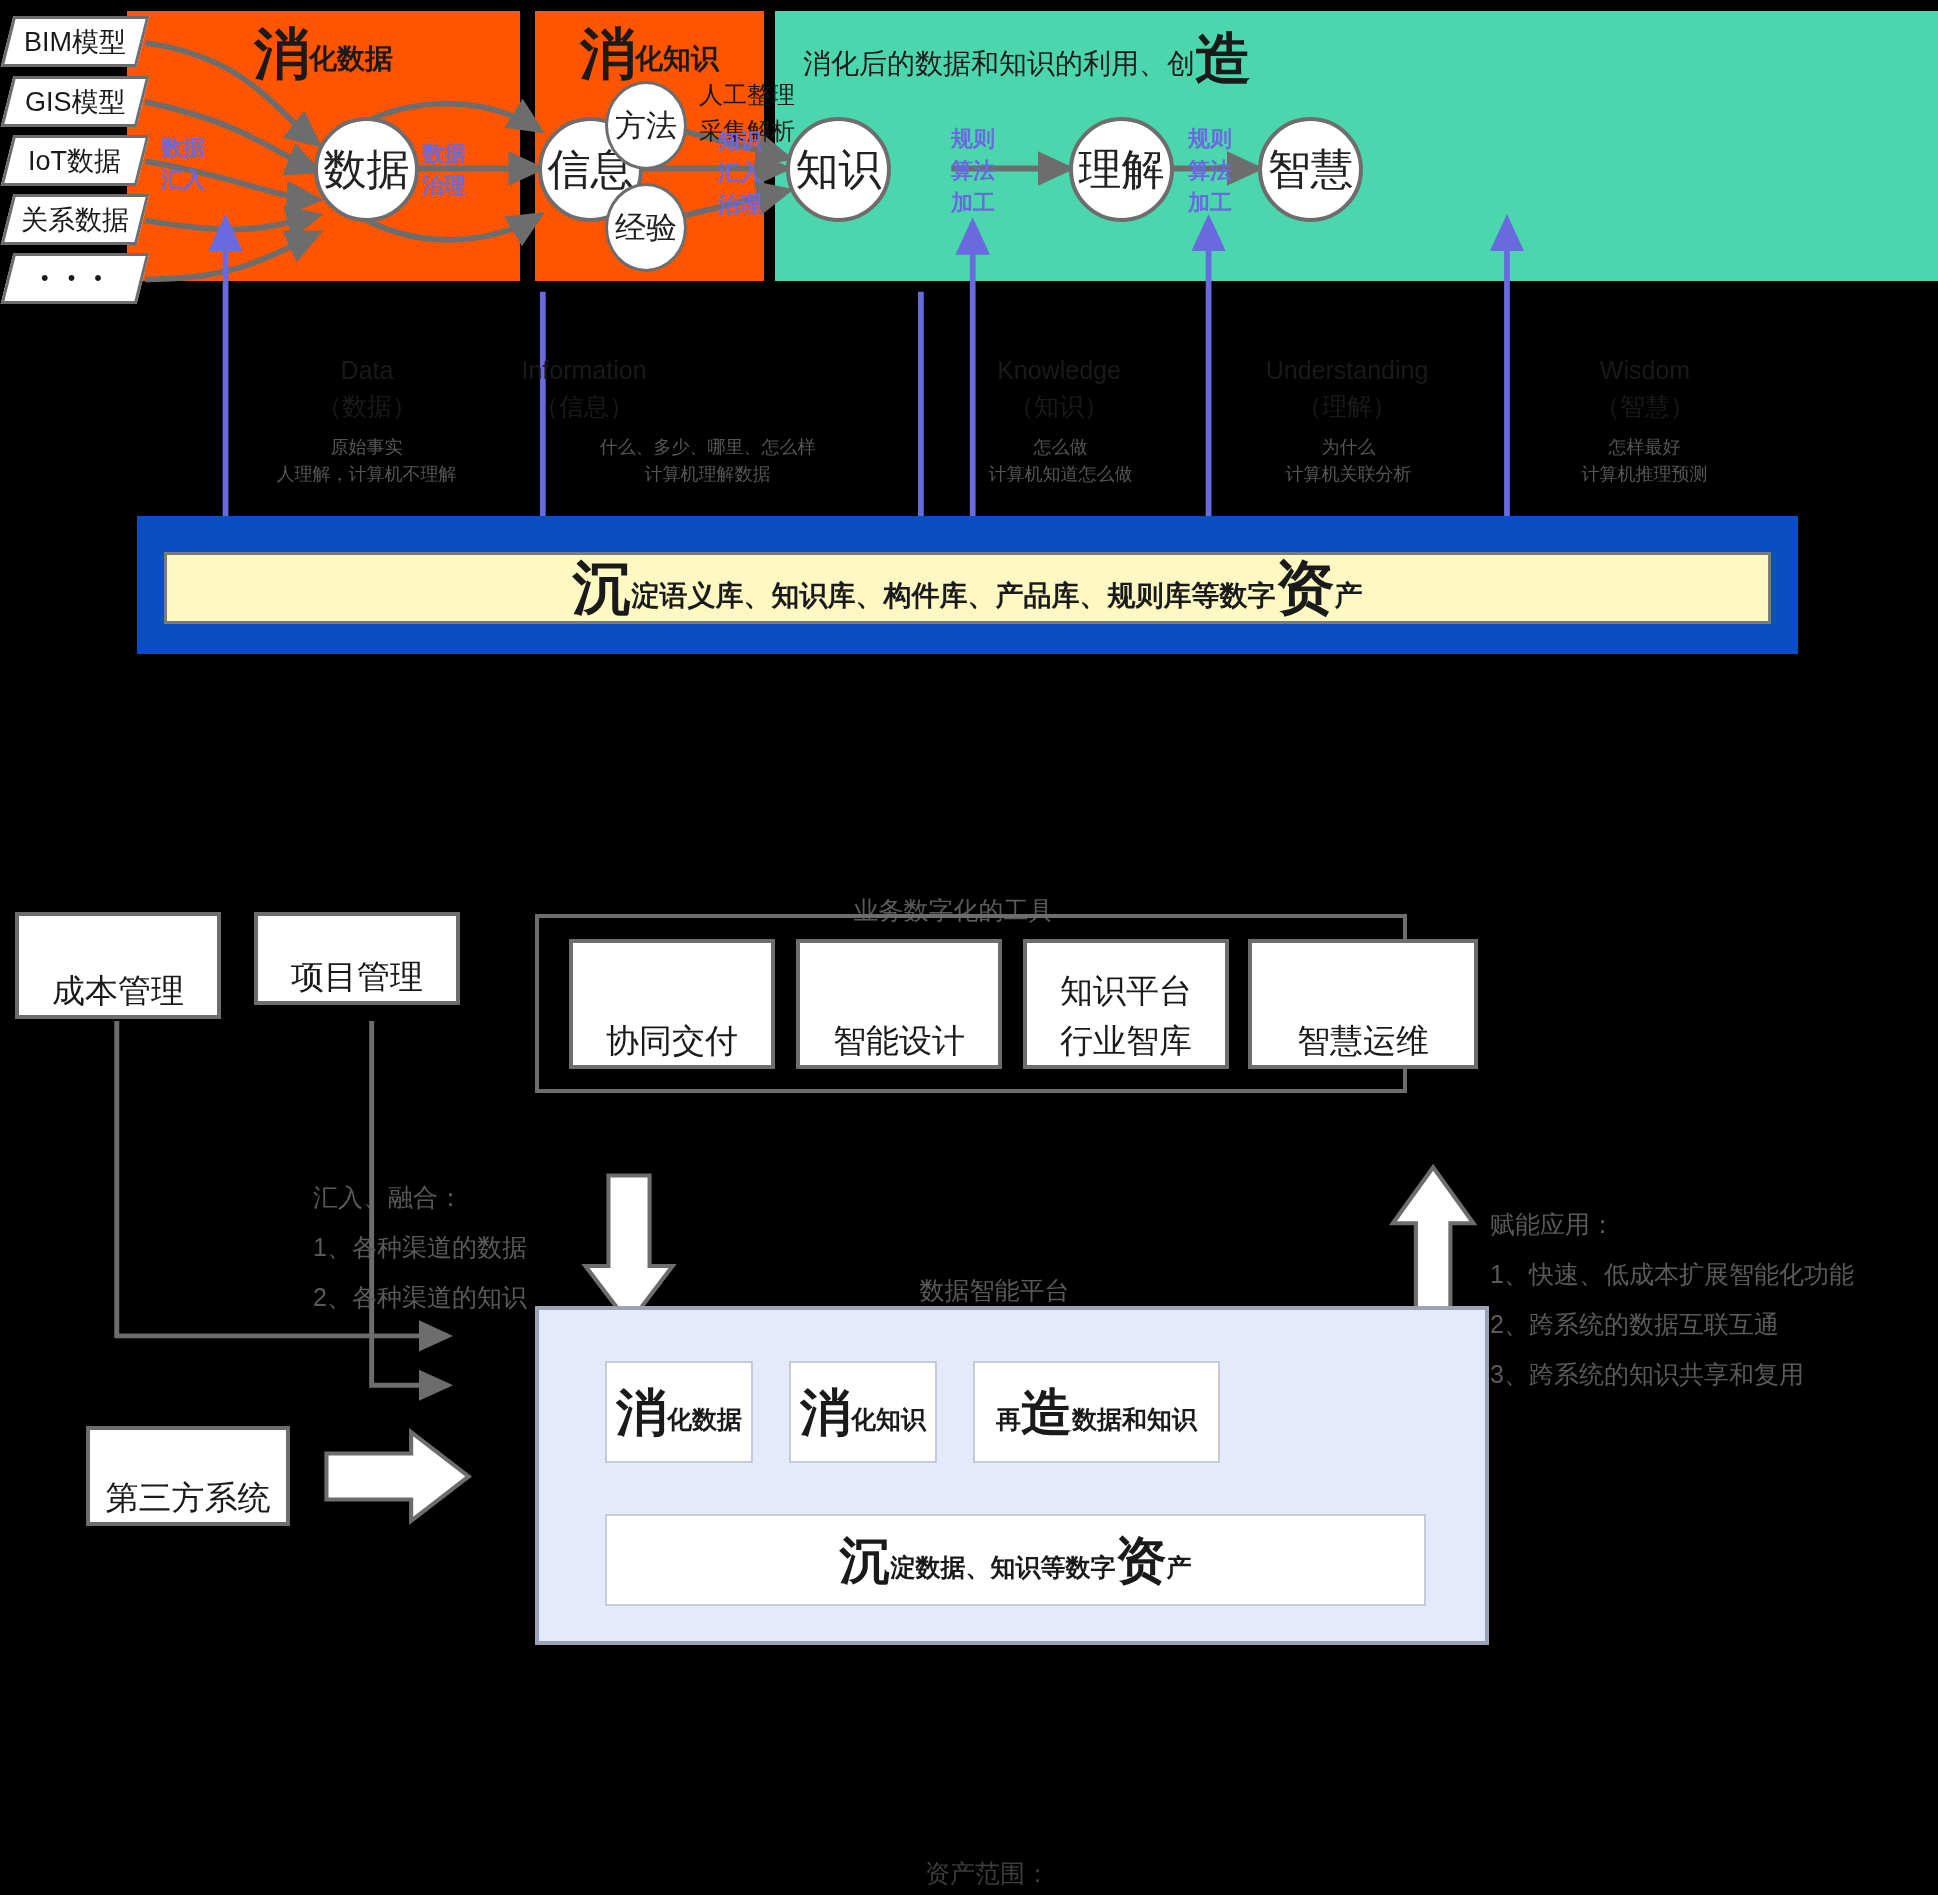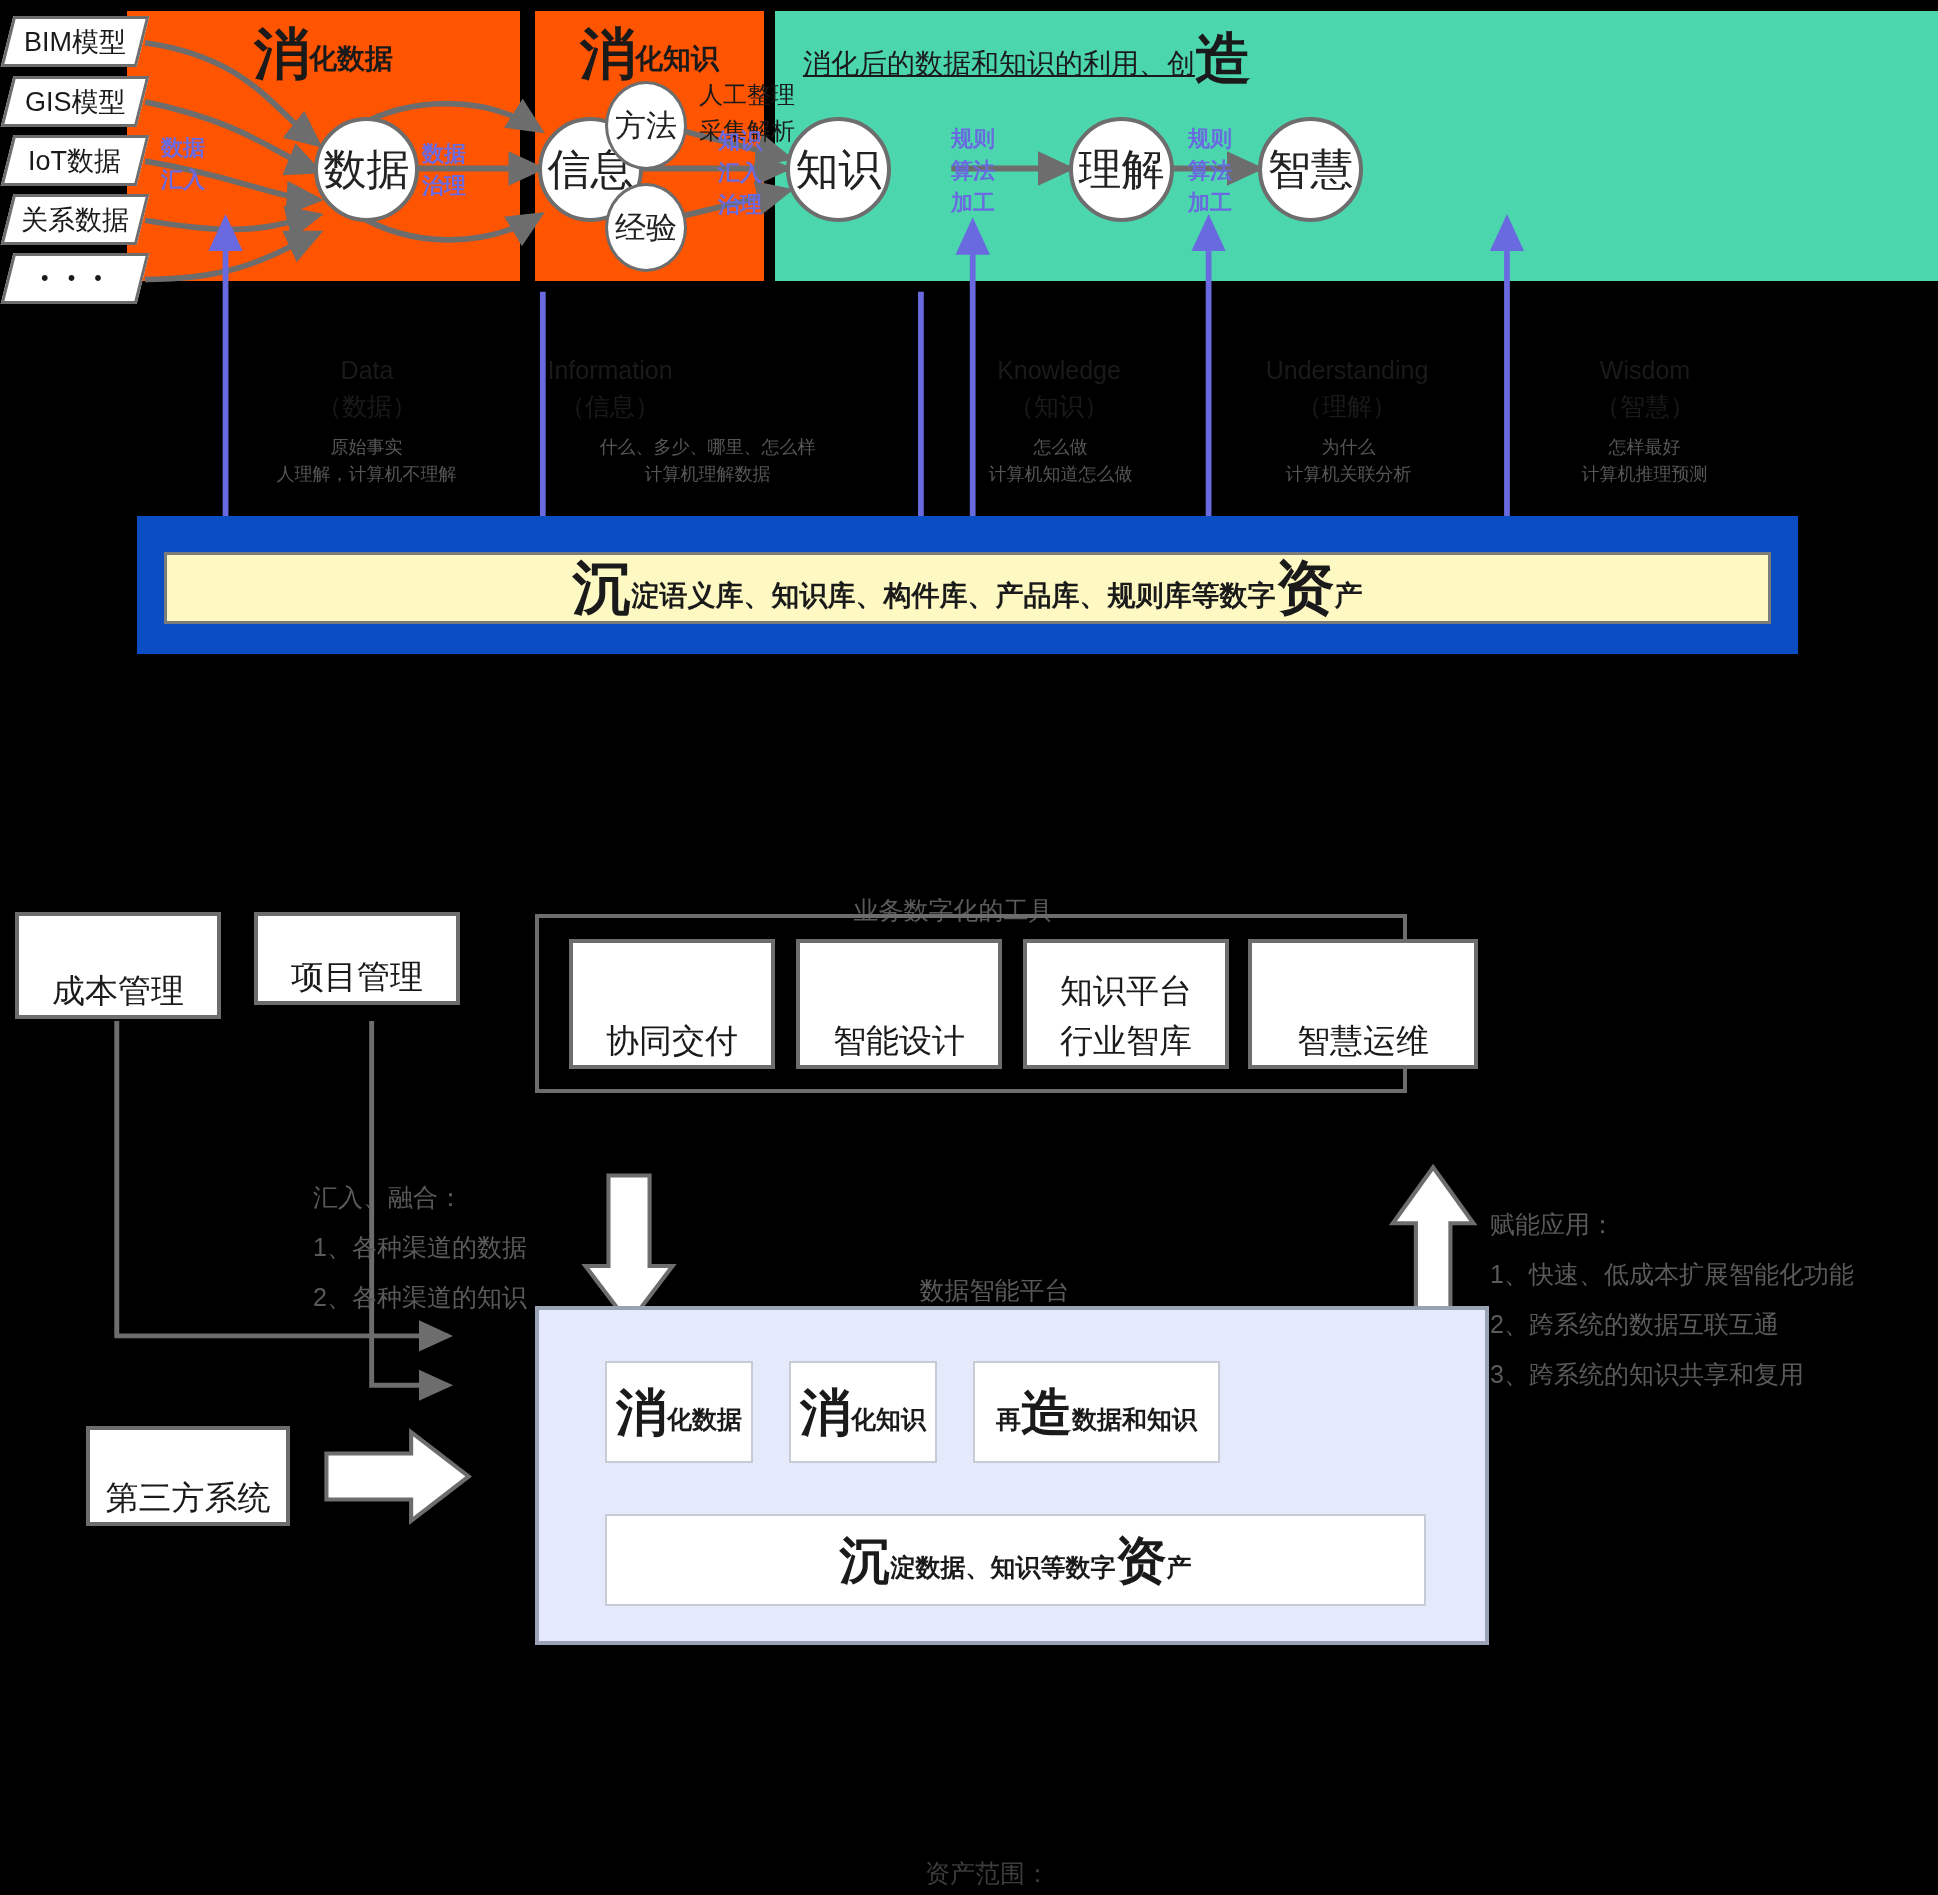--- a/index.html
+++ b/index.html
@@ -20,21 +20,21 @@
     border: 4.1px solid #000;
   }
   .panel-title {
     position:absolute; left:0; right:0; top:15px;
     text-align:center;
     white-space:nowrap;
     line-height:1;
   }
   .panel-title .big { font-size:56px; font-weight:bold; letter-spacing:-0.8px; vertical-align:-5px; }
   .panel-title .sm  { font-size:28px; font-weight:bold; }
-  .panel-title.mixed .pre { font-size:28px; font-weight:normal;text-decoration:underline; }
+  .panel-title.mixed .pre { font-size:28px; font-weight:normal; }
 
   .node {
     position:absolute;
     background:#fff;
     border:4.1px solid #6d6d6d;
     border-radius:50%;
     display:flex; align-items:center; justify-content:center;
     font-size:43px; color:#222;
   }
   .node.small { font-size:31px; border-width:3.3px; }
@@ -250,21 +250,21 @@
   <div class="flow-label" style="left:1173px; top:123px; width:74px;">
     <div>规则</div>
     <div>算法</div>
     <div>加工</div>
   </div>
 
   <div class="eng-label" style="left:260px; top:352px; width:214px;">
     <div>Data</div>
     <div>（数据）</div>
   </div>
-  <div class="eng-label" style="left:503px; top:352px; width:214px;">
+  <div class="eng-label" style="left:477px; top:352px; width:214px;">
     <div>Information</div>
     <div>（信息）</div>
   </div>
   <div class="eng-label" style="left:952px; top:352px; width:214px;">
     <div>Knowledge</div>
     <div>（知识）</div>
   </div>
   <div class="eng-label" style="left:1240px; top:352px; width:214px;">
     <div>Understanding</div>
     <div>（理解）</div>

